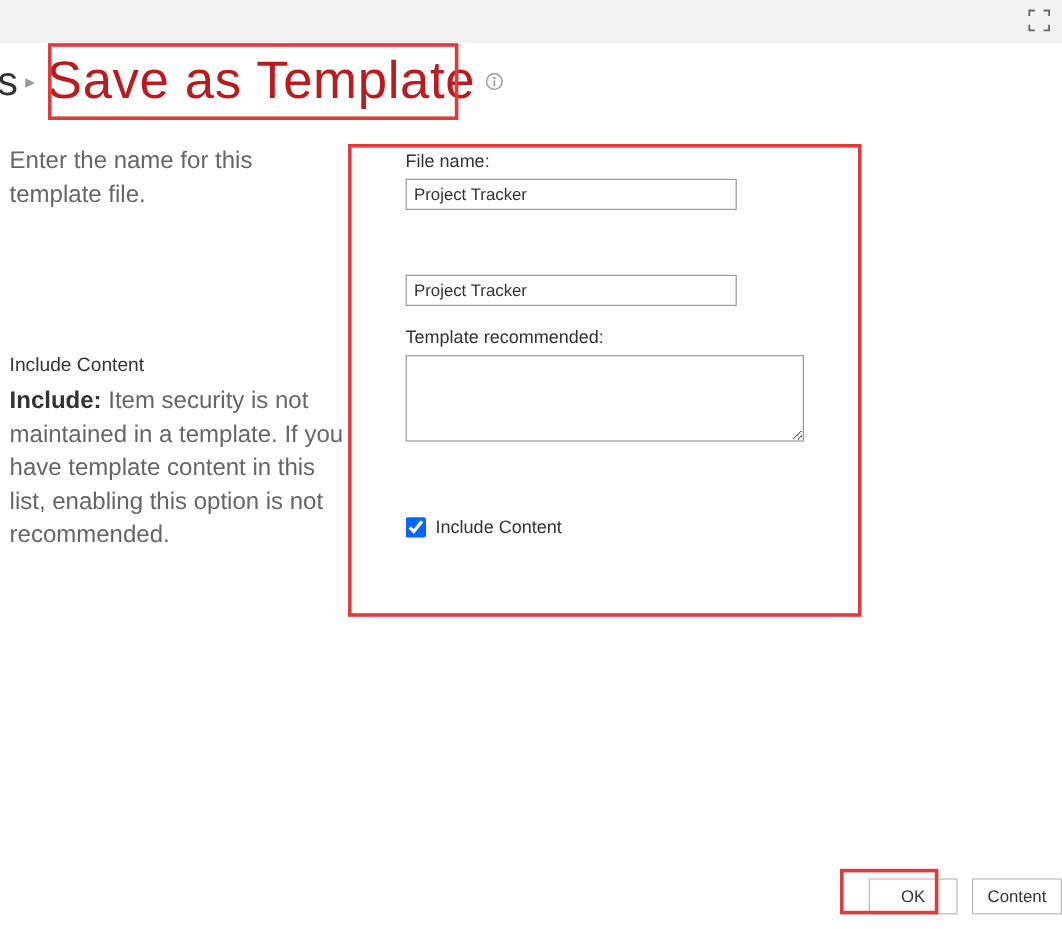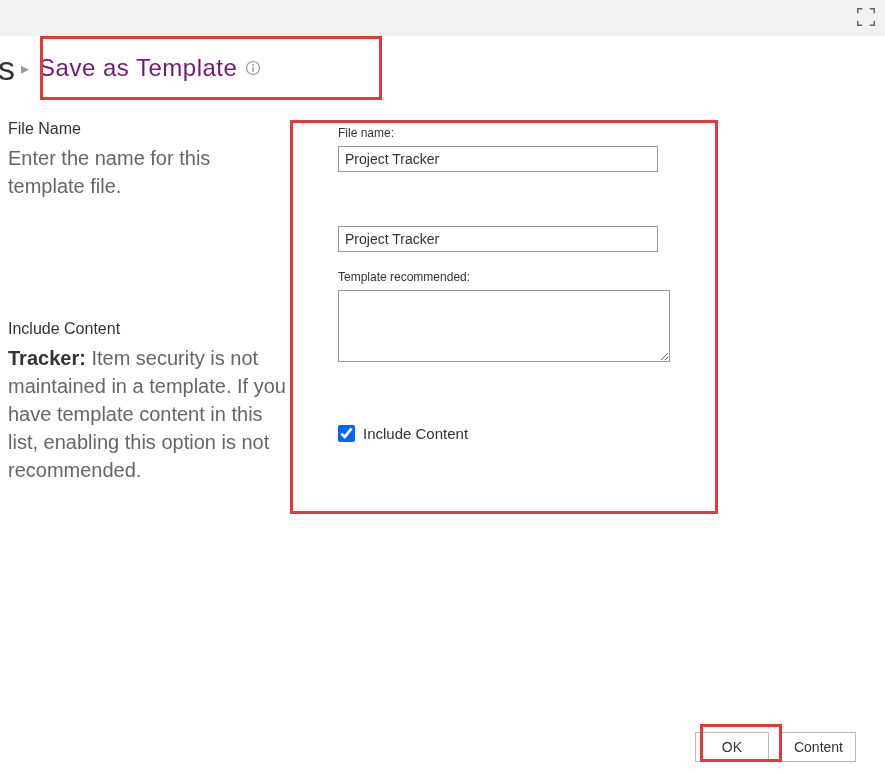--- a/index.html
+++ b/index.html
@@ -40,23 +40,23 @@
     font-weight: 300;
     color: #333;
     margin-left: -10px;
   }
   .bc-sep {
     color: #999;
     font-size: 16px;
     margin: 0 10px 0 6px;
   }
   .page-title {
-    font-size: 24px;
+    font-size: 44px;
     font-weight: 300;
-    color: #701a75;
+    color: #b91c1c;
     letter-spacing: 0.5px;
   }
   .info-icon {
     display: inline-block;
     vertical-align: middle;
     margin-left: 8px;
     width: 16px;
     height: 16px;
   }
   .highlight-title {
@@ -112,26 +112,26 @@
   .section-desc {
     font-size: 20px;
     color: #666;
     line-height: 1.4;
     margin: 0 0 24px 0;
   }
   .section-desc strong { color: #333; font-weight: 600; }
   .left-block-1 { margin-bottom: 60px; }
   .left-block-2 { margin-bottom: 120px; }
   .field-label {
-    font-size: 12px;
+    font-size: 15px;
     color: #333;
     margin-bottom: 6px;
   }
   .text-input {
-    width: 320px;
+    width: 276px;
     height: 26px;
     border: 1px solid #999;
     padding: 2px 6px;
     font-family: inherit;
     font-size: 14px;
     color: #333;
     background: #fff;
   }
   .textarea-input {
     width: 332px;
@@ -156,21 +156,21 @@
     accent-color: #0066ff;
     margin: 0 8px 0 0;
   }
   .checkbox-row label {
     font-size: 15px;
     color: #333;
   }
   .button-row {
     position: absolute;
     bottom: 12px;
-    right: 29px;
+    right: 0;
     display: flex;
     gap: 12px;
   }
   .btn {
     min-width: 74px;
     height: 30px;
     border: 1px solid #bbb;
     background: #fff;
     font-family: inherit;
     font-size: 14px;
@@ -207,29 +207,28 @@
 </div>
 
 <div class="highlight-title"></div>
 <div class="highlight-fields"></div>
 <div class="highlight-ok"></div>
 
 <div class="body-area">
 
   <div class="left-col">
     <div class="left-block-1">
-      <p class="section-heading">File Name</p>
       <p class="section-desc">Enter the name for this template file.</p>
     </div>
     <div class="left-block-2">
     </div>
     <div>
       <p class="section-heading">Include Content</p>
       <p class="section-desc">
-        <strong>Tracker:</strong><span> Item security is not maintained in a template. If you have template content in this list, enabling this option is not recommended.</span>
+        <strong>Include:</strong><span> Item security is not maintained in a template. If you have template content in this list, enabling this option is not recommended.</span>
       </p>
     </div>
   </div>
 
   <div class="right-col">
     <div class="field-group-1">
       <div class="field-label">File name:</div>
       <input type="text" class="text-input" value="Project Tracker" style="">
     </div>
     <div class="field-group-2">

